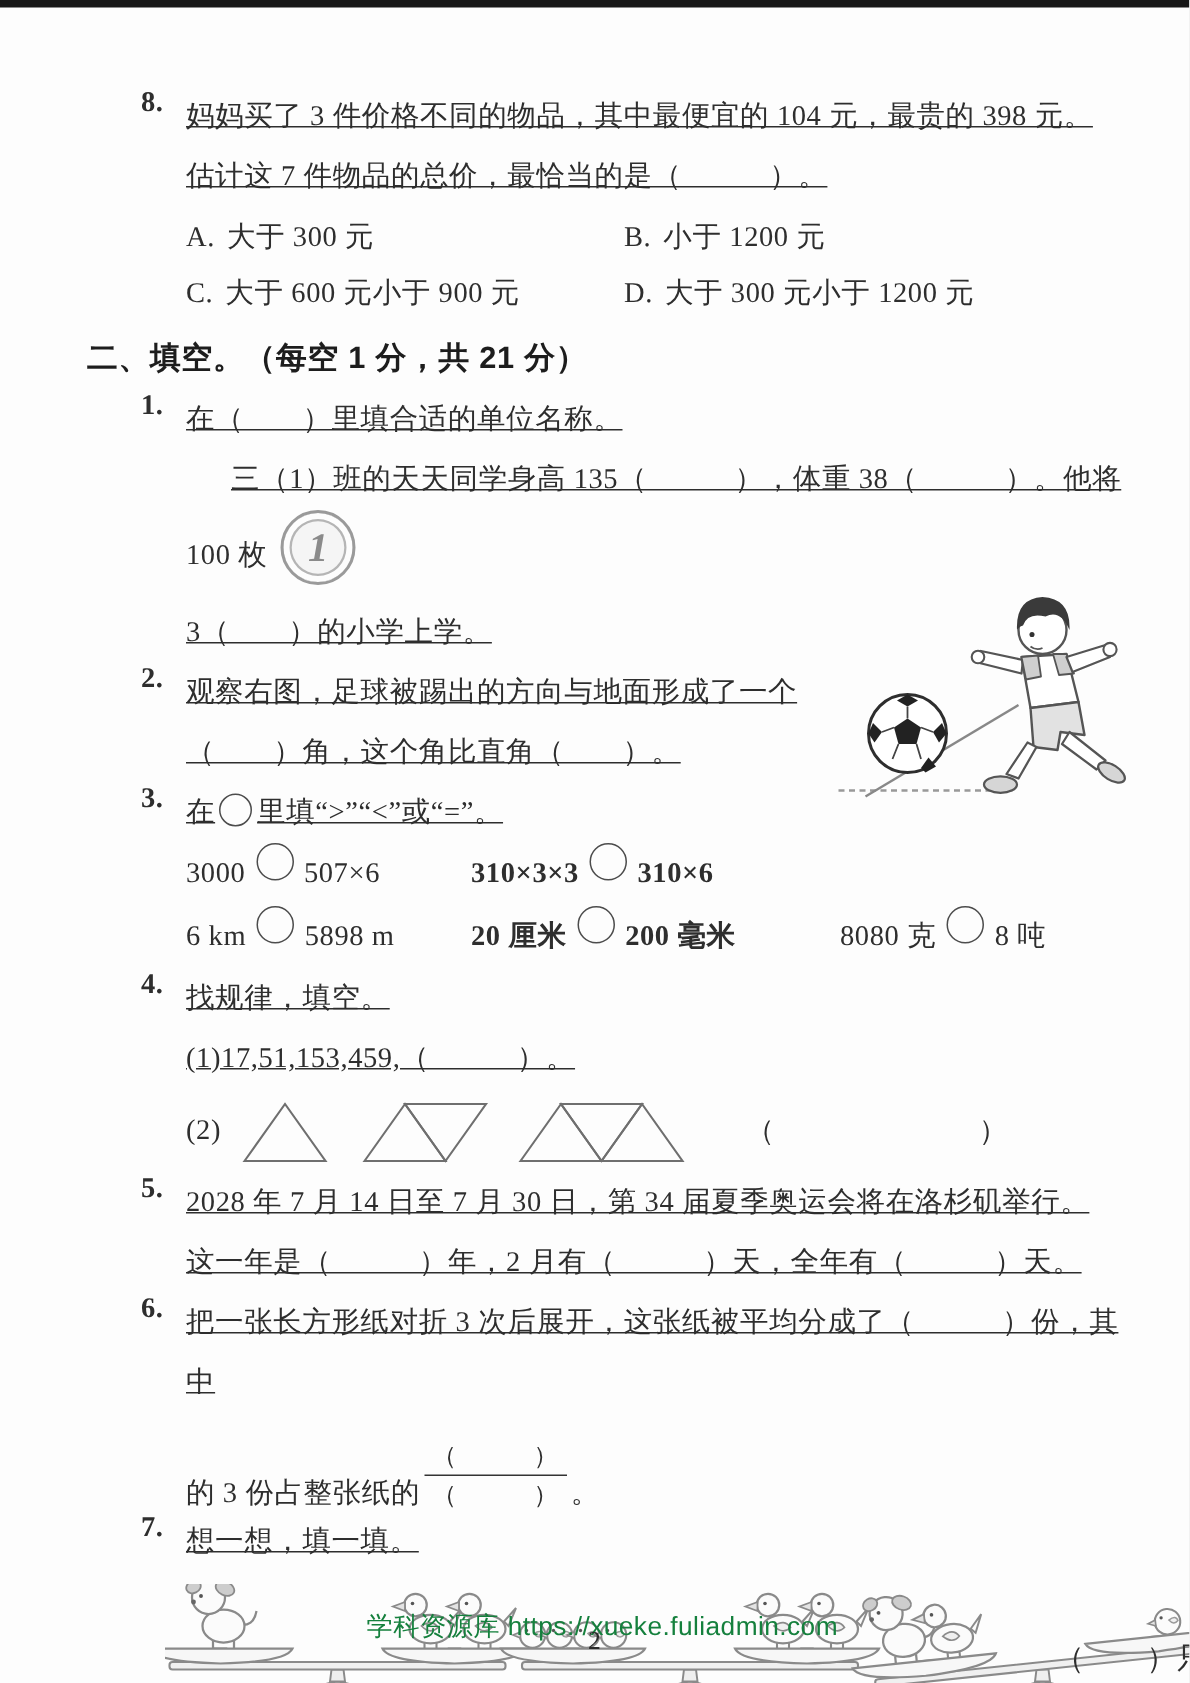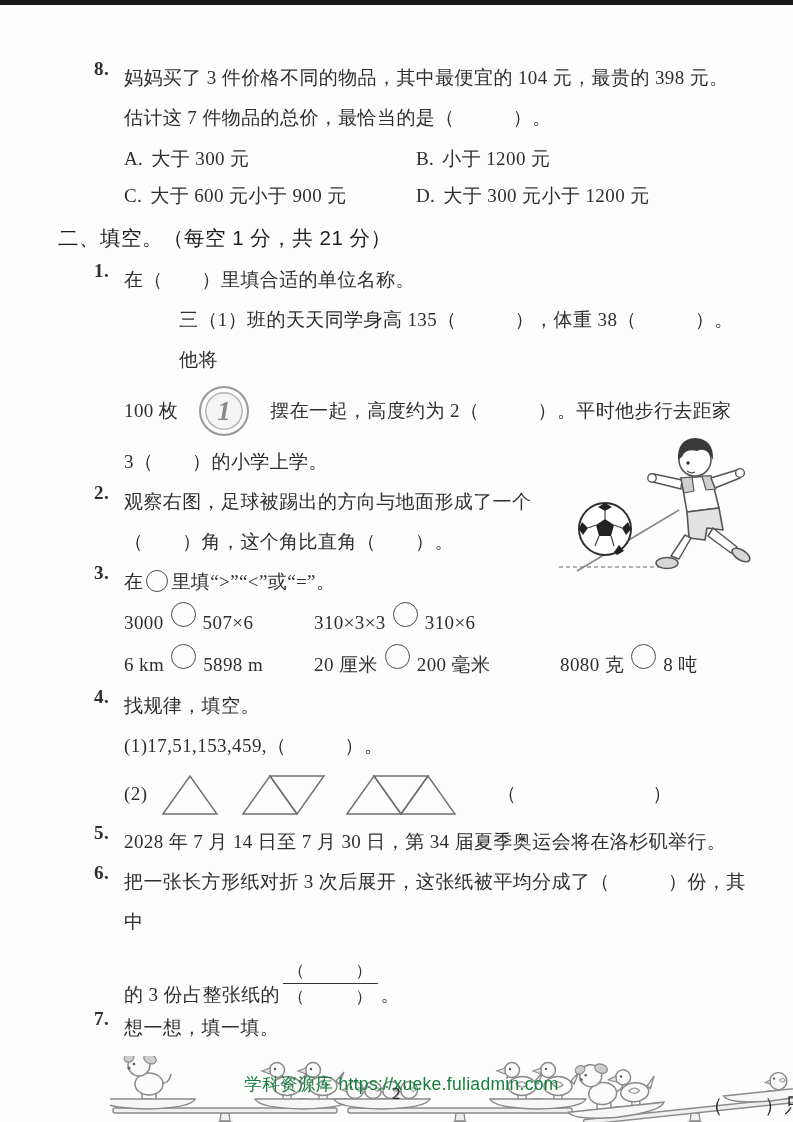--- a/index.html
+++ b/index.html
@@ -7,50 +7,50 @@
     position:relative;width:793px;height:1122px;margin:0 auto;
     background:#fdfdfd;overflow:hidden;color:#2e2e2e;
     font-family:"Liberation Serif","DejaVu Serif",serif;
     font-size:19px;letter-spacing:.4px;
   }
   .topbar{position:absolute;top:0;left:0;right:0;height:5px;background:#181818;}
   .content{position:absolute;top:58px;left:58px;right:44px;}
   .q{display:flex;margin-left:36px;}
   .qnum{font-weight:bold;flex:none;width:30px;}
   .qbody{flex:1;min-width:0;}
-  .tline{line-height:40px;}
+  .tline{line-height:40px;text-decoration:underline;}
   .opts{display:grid;grid-template-columns:292px 1fr;margin-top:2px;}
   .opt{line-height:37px;}
   .optlabel{margin-right:8px;}
   .section-title{
     font-family:"Liberation Sans","DejaVu Sans",sans-serif;
-    font-weight:normal;font-size:20.5px;color:#1d1d1d;
+    font-weight:bold;font-size:20.5px;color:#1d1d1d;
     margin:10px 0 8px 0;letter-spacing:.5px;
   }
-  .indented{margin-left:55px;}
-  .coinline{display:flex;align-items:center;height:62px;line-height:62px;gap:12px;}
+  .indented{margin-left:30px;}
+  .coinline{display:flex;height:62px;line-height:62px;}
   .coin{
     width:46px;height:46px;border-radius:50%;flex:none;
     border:2px solid #9a9a9a;background:#f5f5f5;margin:0 9px;
     display:inline-flex;align-items:center;justify-content:center;
     box-shadow:inset 0 0 0 4px #fdfdfd, inset 0 0 0 5.5px #b5b5b5;
   }
   .coin-num{font-size:27px;font-weight:bold;font-style:italic;color:#8a8a8a;line-height:1;}
   .q2wrap{position:relative;}
   .q2wrap .qbody{max-width:470px;}
   .soccer{position:absolute;right:-6px;top:-56px;}
   .circle{
     display:inline-block;width:23px;height:23px;border:1.6px solid #4c4c4c;
     border-radius:50%;vertical-align:-5px;margin:0 7px;flex:none;background:#fdfdfd;
   }
   .circle.sm{width:20px;height:20px;margin:0 3px;vertical-align:-4px;}
   .cmprow{display:flex;align-items:center;line-height:42px;height:42px;}
   .cmp{display:flex;align-items:flex-start;}
   .cmp.c1{width:190px;}
-  .cmp.c2{width:246px;}
+  .cmp.c2{width:246px;font-weight:bold;}
   .triline{display:flex;align-items:center;height:56px;}
   .tri-blank{margin-left:34px;}
   .fracline{display:flex;align-items:flex-end;height:66px;}
   .frac{display:inline-flex;flex-direction:column;align-items:center;margin:0 3px;font-size:16.5px;line-height:1.4;}
   .frac-top{border-bottom:1.6px solid #333;padding:0 5px 1px;}
   .frac-bot{padding-top:1px;}
   .scaleswrap{margin:8px 0 0 -14px;}
   .watermark{
     position:absolute;bottom:26px;left:0;right:0;text-align:center;
     color:#15803d;font-size:17.5px;letter-spacing:.3px;
@@ -97,21 +97,20 @@
     <div class="q">
       <span class="qnum">1.</span>
       <div class="qbody">
         <div class="tline">在（　　）里填合适的单位名称。</div>
         <div class="tline indented">三（1）班的天天同学身高 135（　　　），体重 38（　　　）。他将</div>
         <div class="coinline">
           <span>100 枚</span>
           <span class="coin">
             <span class="coin-num">1</span>
           </span>
-          <span>摆在一起，高度约为 2（　　　）。平时他步行去距家</span>
         </div>
         <div class="tline">3（　　）的小学上学。</div>
       </div>
     </div>
 
     <div class="q q2wrap">
       <span class="qnum">2.</span>
       <div class="qbody">
         <div class="tline">观察右图，足球被踢出的方向与地面形成了一个</div>
         <div class="tline">（　　）角，这个角比直角（　　）。</div>
@@ -206,20 +205,21 @@
           </svg>
           <span class="tri-blank">（　　　　　　　）</span>
         </div>
       </div>
     </div>
 
     <div class="q">
       <span class="qnum">5.</span>
       <div class="qbody">
         <div class="tline">2028 年 7 月 14 日至 7 月 30 日，第 34 届夏季奥运会将在洛杉矶举行。</div>
+        <div class="tline">这一年是（　　　）年，2 月有（　　　）天，全年有（　　　）天。</div>
       </div>
     </div>
 
     <div class="q">
       <span class="qnum">6.</span>
       <div class="qbody">
         <div class="tline">把一张长方形纸对折 3 次后展开，这张纸被平均分成了（　　　）份，其中</div>
         <div class="fracline">
           <span>的 3 份占整张纸的</span>
           <span class="frac">

